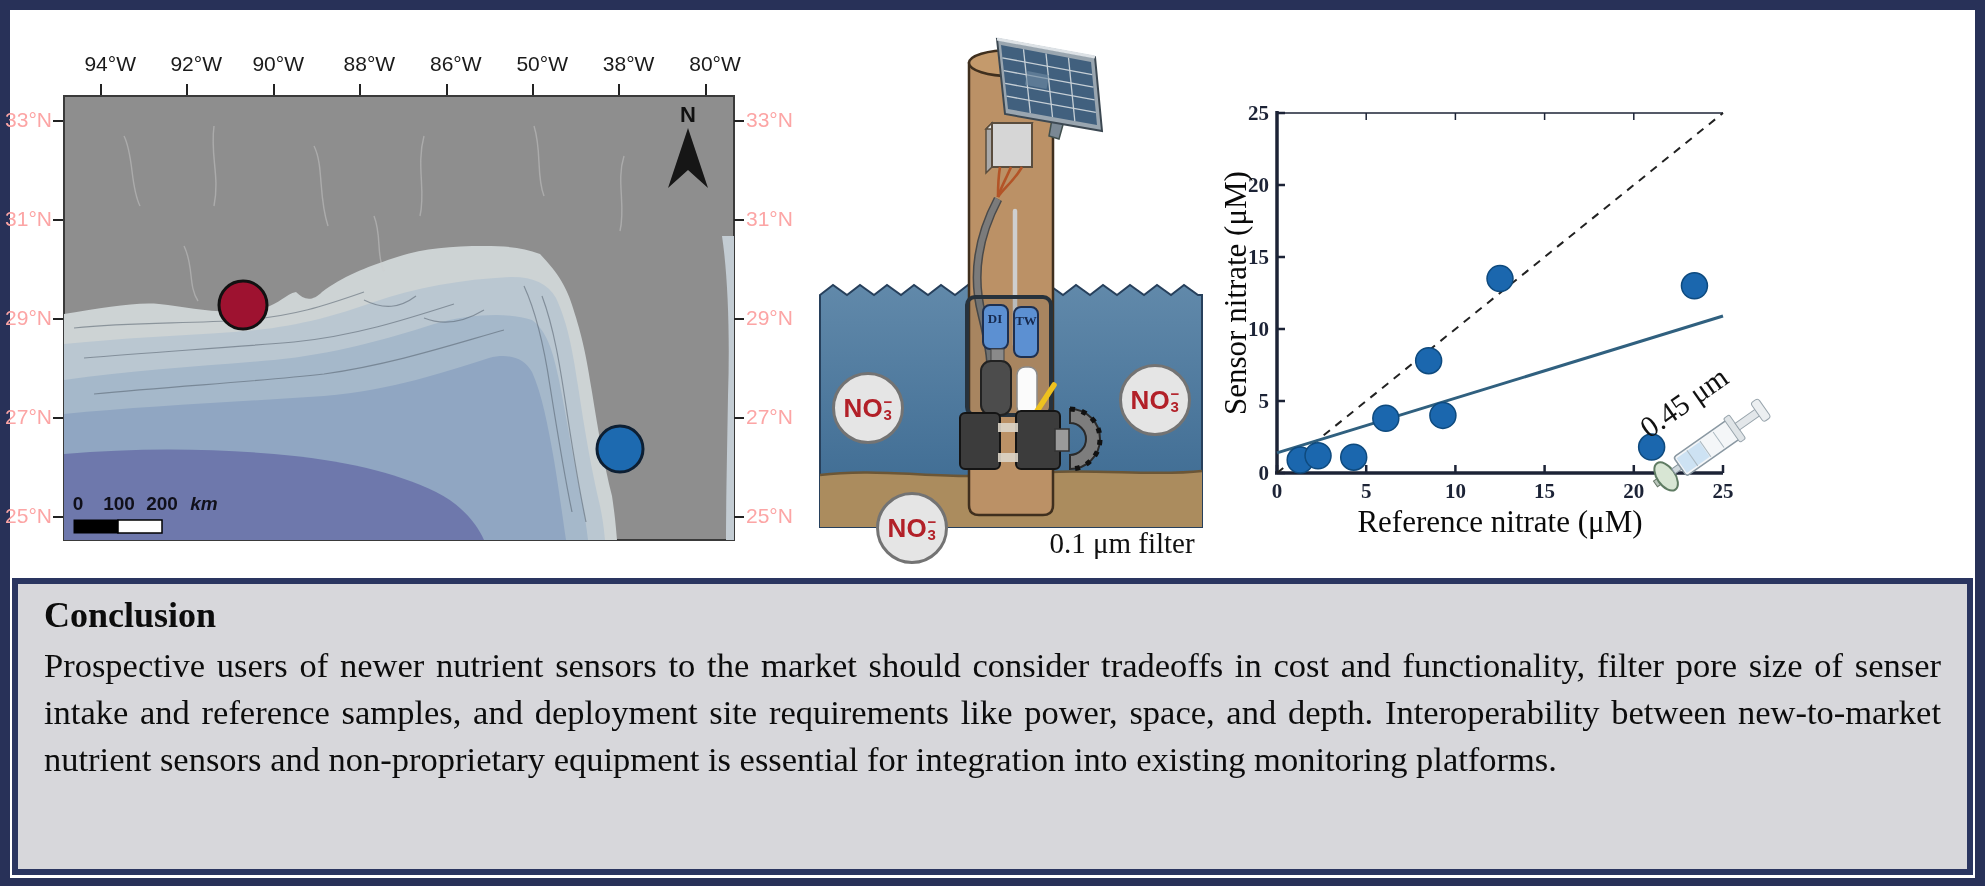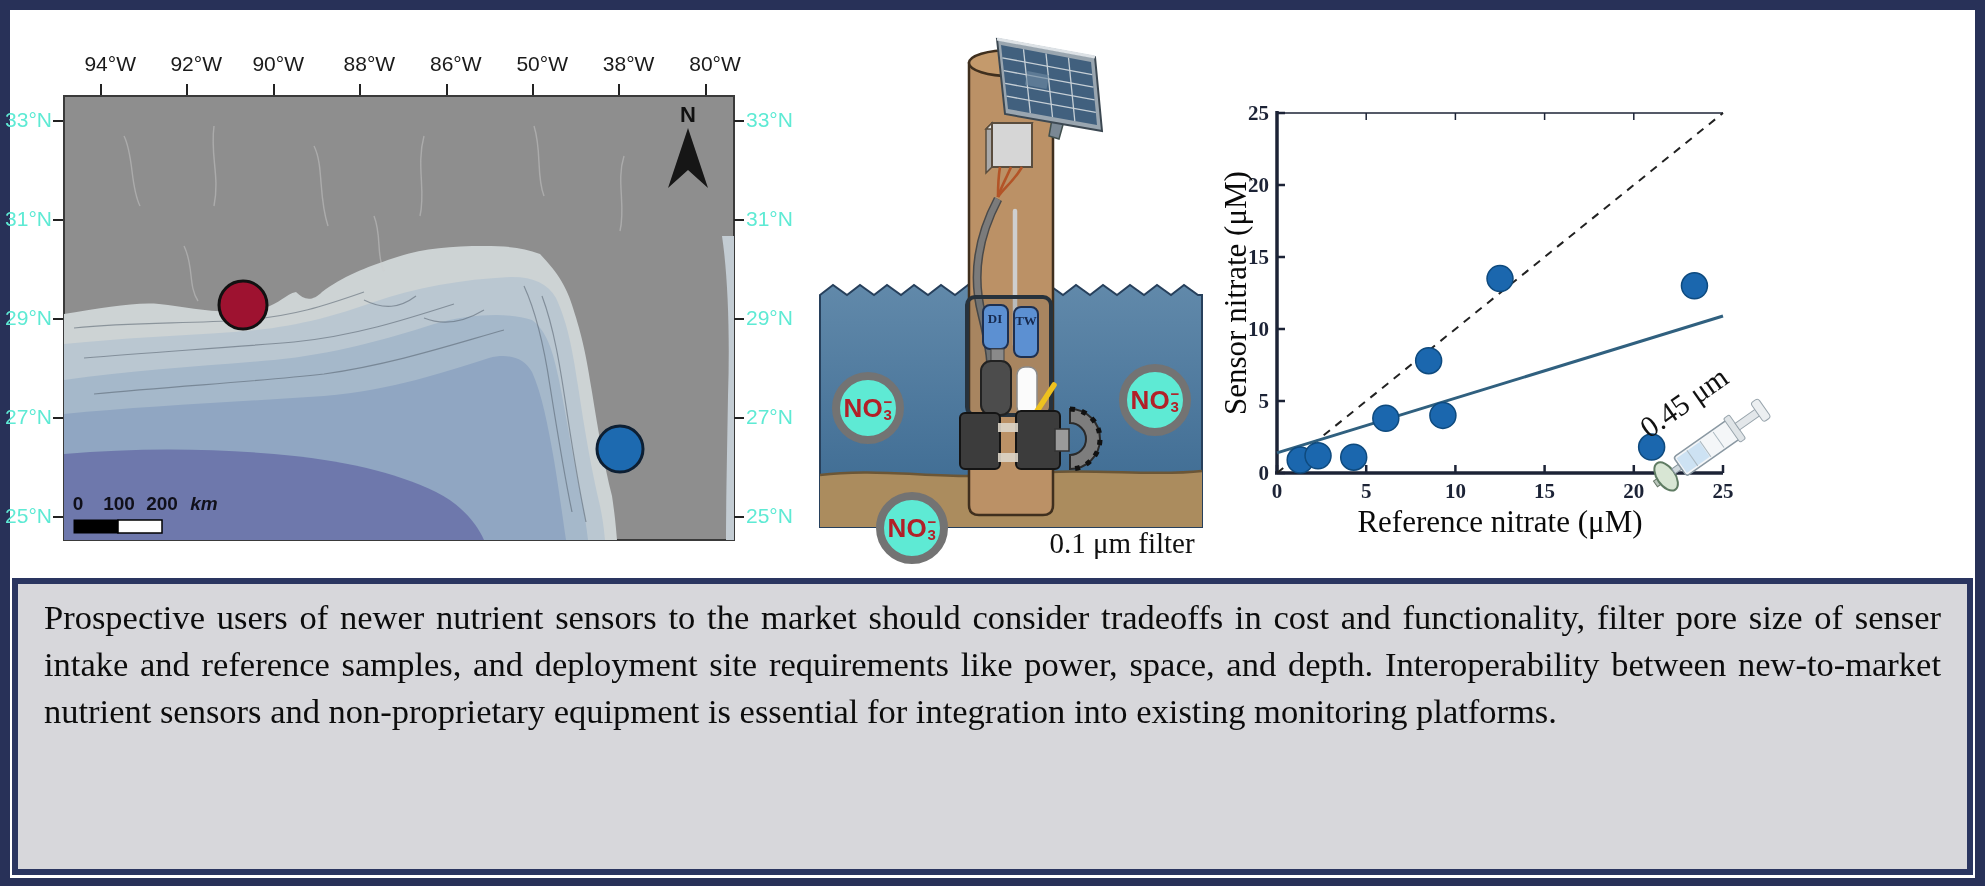--- a/index.html
+++ b/index.html
@@ -2,27 +2,27 @@
 <html><head>
 <meta charset="utf-8">
 <style>
   html,body{margin:0;padding:0;background:#888;}
   .canvas{position:relative;width:1985px;height:886px;background:#283158;overflow:hidden;
           font-family:"Liberation Serif",serif;}
   .inner{position:absolute;left:10px;top:10px;width:1965px;height:868px;background:#ffffff;}
   svg{position:absolute;overflow:visible;}
   
   .map-lon{position:absolute;width:70px;text-align:right;font:21px "Liberation Sans",sans-serif;color:#1a1a1a;}
-  .map-lat{position:absolute;font:21px "Liberation Sans",sans-serif;color:#5eead4;}
+  .map-lat{position:absolute;font:21px "Liberation Sans",sans-serif;color:#fca5a5;}
   .map-lat.left{width:52px;text-align:right;}
   .map-tick-v{position:absolute;width:2px;height:11px;background:#222;}
   .map-tick-h{position:absolute;width:10px;height:2px;background:#222;}
   .map-scale-label{position:absolute;width:60px;text-align:center;font:bold 19px "Liberation Sans",sans-serif;color:#10101a;}
   
-  .no3{position:absolute;width:72px;height:72px;border-radius:50%;background:#5eead4;border:8px solid #737373;
+  .no3{position:absolute;width:72px;height:72px;border-radius:50%;background:#e5e5e5;border:3px solid #737373;
        box-sizing:border-box;display:flex;align-items:center;justify-content:center;
        font:bold 26px "Liberation Sans",sans-serif;color:#b22028;letter-spacing:0px;}
   .no3 .stack{display:inline-flex;flex-direction:column;align-items:flex-start;font-size:15px;line-height:13px;margin-left:1px;}
   .caption{position:absolute;font:29px "Liberation Serif",serif;color:#111;text-align:center;}
   
   .tick-num{font:bold 21px "Liberation Serif",serif;fill:#1c2336;}
   .axis-title{font:31px "Liberation Serif",serif;fill:#0a0a0a;}
   .annot{font:30px "Liberation Serif",serif;fill:#111;}
   .bottle-label{font:bold 13px "Liberation Serif",serif;fill:#16294e;}
   .north-label{font:bold 22px "Liberation Sans",sans-serif;fill:#111;}
@@ -301,15 +301,16 @@
       <rect x="66" y="-3" width="7" height="29" rx="2" fill="#dfe4e7" stroke="#98a4ac"></rect>
       <rect x="73" y="7.5" width="26" height="8" fill="#e3e7ea" stroke="#98a4ac"></rect>
       <rect x="97" y="0" width="9" height="23" rx="3" fill="#eceff1" stroke="#98a4ac"></rect>
     </g>
     <text class="annot" transform="translate(419,369) rotate(-35)">0.45 μm</text>
     <text x="270" y="462" text-anchor="middle" class="axis-title">Reference nitrate (μM)</text>
     <text transform="translate(16,223) rotate(-90)" text-anchor="middle" class="axis-title">Sensor nitrate (μM)</text>
   </svg>
 
   <div class="conclusion">
+    <h2>Conclusion</h2>
     <p>Prospective users of newer nutrient sensors to the market should consider tradeoffs in cost and functionality, filter pore size of senser intake and reference samples, and deployment site requirements like power, space, and depth. Interoperability between new-to-market nutrient sensors and non-proprietary equipment is essential for integration into existing monitoring platforms.</p>
   </div>
 </div>
 
 </body></html>

